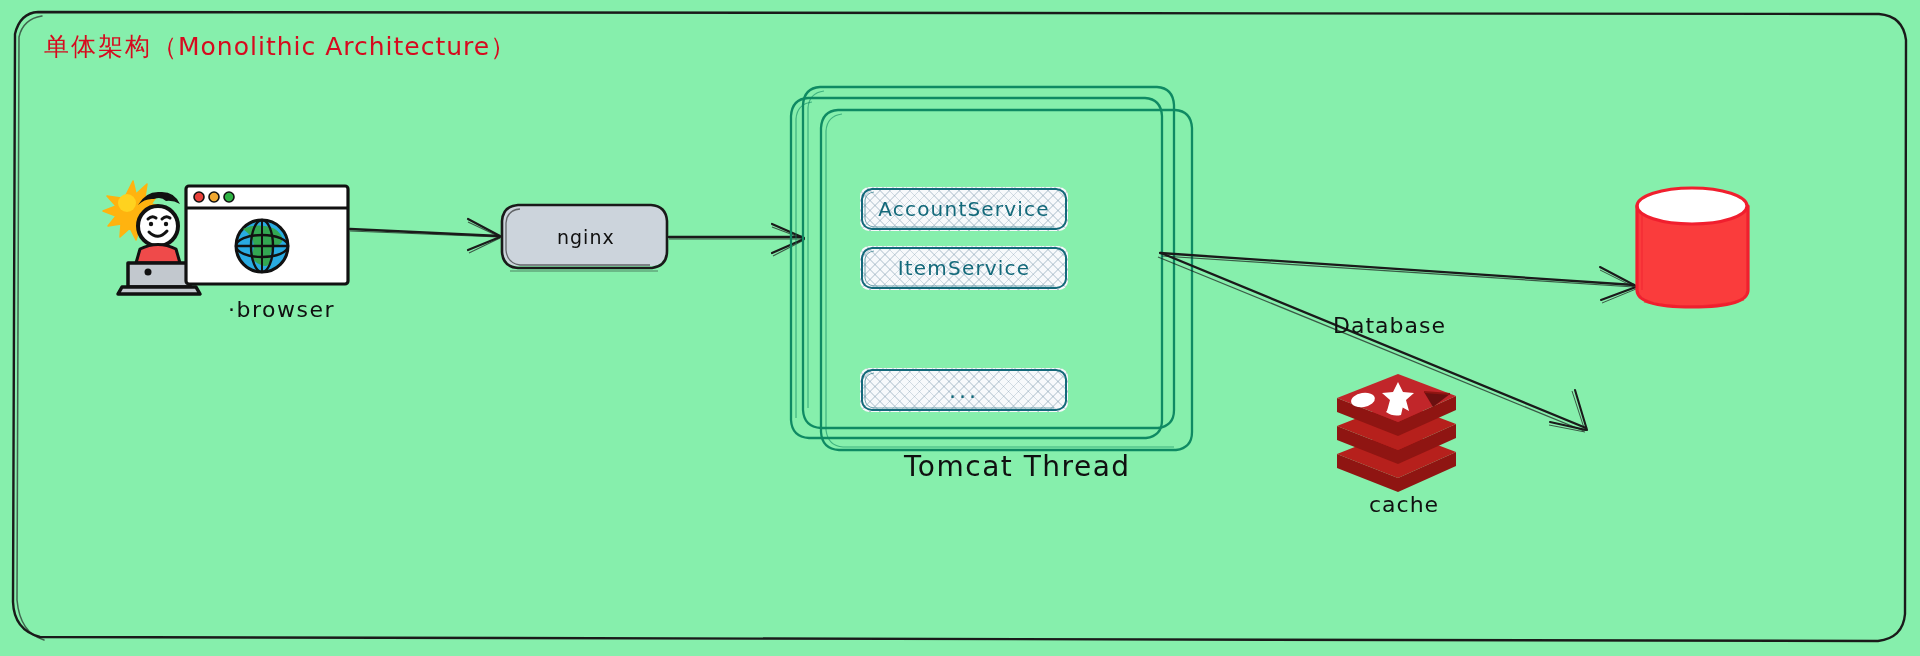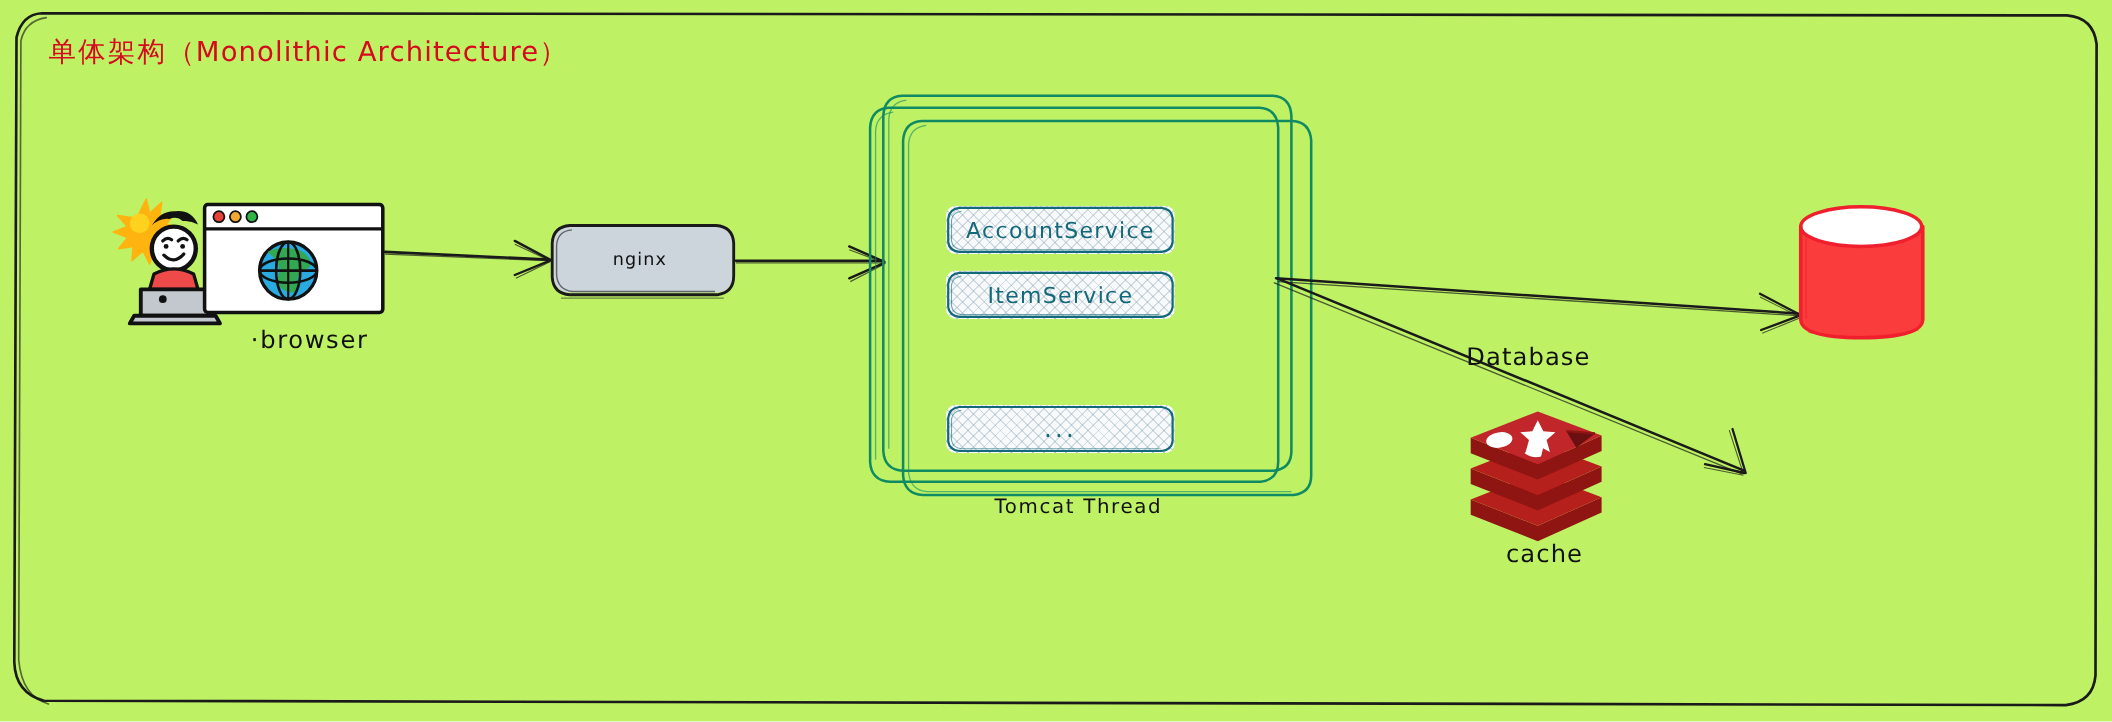--- a/index.html
+++ b/index.html
@@ -8,21 +8,21 @@
     padding: 0;
     background: #ffffff;
   }
   body {
     font-family: "DejaVu Sans", sans-serif;
   }
   #canvas {
     position: relative;
     width: 1920px;
     height: 656px;
-    background: #bef264;
+    background: #86efac;
     overflow: hidden;
   }
   .layer {
     position: absolute;
     left: 0;
     top: 0;
     width: 1920px;
     height: 656px;
   }
   
@@ -44,28 +44,28 @@
   #label-browser {
     left: 209px;
     top: 297px;
     font-size: 22px;
     color: #101010;
     margin-left: 19px;
   }
   #label-nginx {
     left: 557px;
     top: 226px;
-    font-size: 16px;
+    font-size: 19px;
     color: #101010;
     letter-spacing: 1px;
   }
   #label-tomcat {
     left: 904px;
     top: 450px;
-    font-size: 18px;
+    font-size: 28px;
     color: #101010;
     letter-spacing: 1.5px;
   }
   #label-database {
     left: 1333px;
     top: 313px;
     font-size: 22px;
     color: #101010;
     letter-spacing: 1px;
   }

